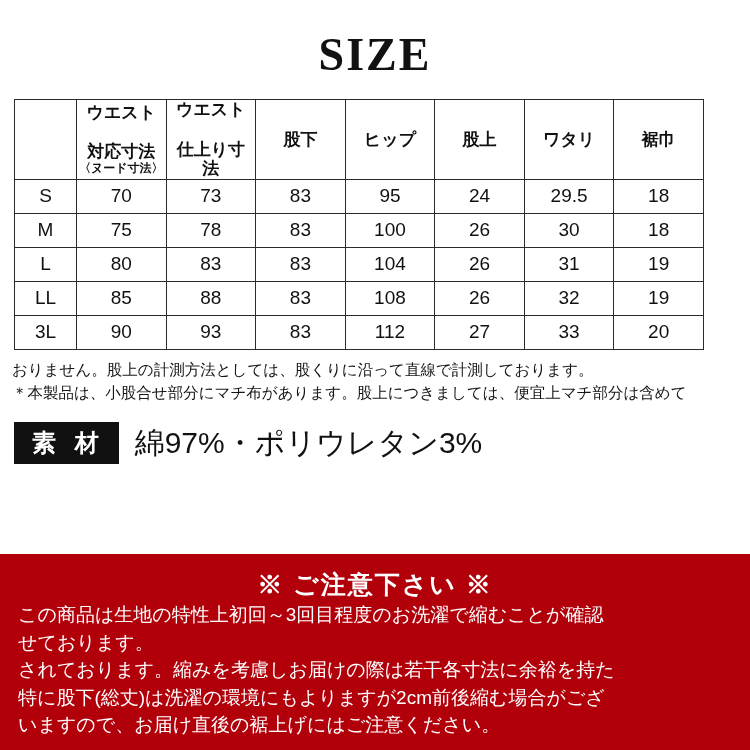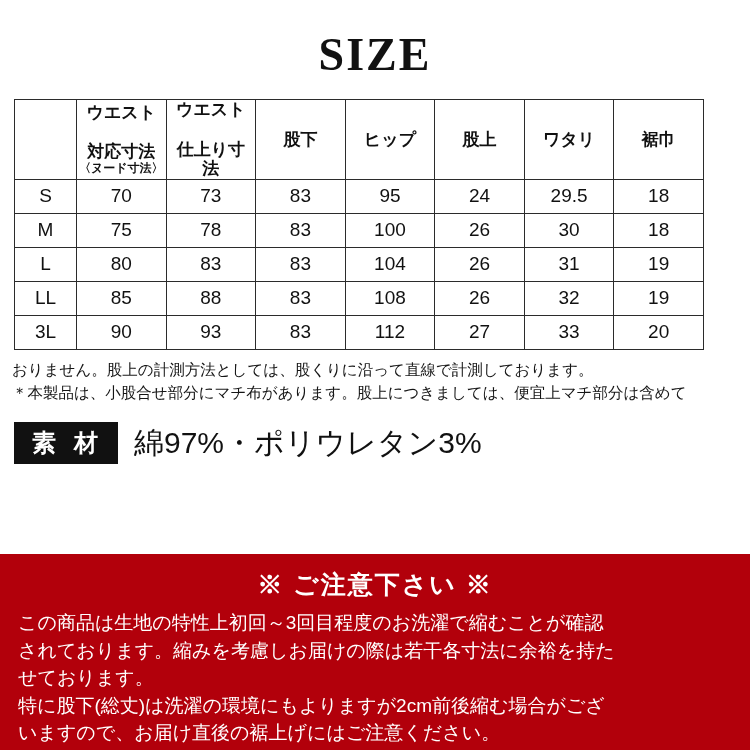--- a/index.html
+++ b/index.html
@@ -79,21 +79,20 @@
     padding: 18px 14px 16px 14px;
   }
   .material-badge {
     background: #111111;
     color: #ffffff;
     font-size: 24px;
     font-weight: 700;
     letter-spacing: 6px;
     padding: 6px 14px 6px 18px;
     line-height: 1.25;
-    font-family: Liberation Serif, serif;
   }
   .material-text {
     font-size: 30px;
     padding-left: 16px;
     letter-spacing: 0px;
     color: #111;
   }
 
   
   .caution {
@@ -102,21 +101,20 @@
     background: #b2000b;
     color: #ffffff;
     padding: 14px 18px 16px 18px;
     height: 196px;
   }
   .caution-title {
     text-align: center;
     font-size: 25px;
     font-weight: 700;
     letter-spacing: 2px;
-    margin-bottom: 8px;
   }
   .caution-body {
     font-size: 19px;
     line-height: 1.45;
   }
   .caution-body p { margin: 0; }
 </style>
 </head>
 <body>
 
@@ -217,20 +215,20 @@
 
   <div class="material">
     <div class="material-badge">素 材</div>
     <div class="material-text">綿97%・ポリウレタン3%</div>
   </div>
 
   <div class="caution">
     <div class="caution-title">※ ご注意下さい ※</div>
     <div class="caution-body">
       <p>この商品は生地の特性上初回～3回目程度のお洗濯で縮むことが確認</p>
+      <p>せております。</p>
       <p>されております。縮みを考慮しお届けの際は若干各寸法に余裕を持た</p>
-      <p>せております。</p>
       <p>特に股下(総丈)は洗濯の環境にもよりますが2cm前後縮む場合がござ</p>
       <p>いますので、お届け直後の裾上げにはご注意ください。</p>
     </div>
   </div>
 
 </div>
 
 </body></html>

